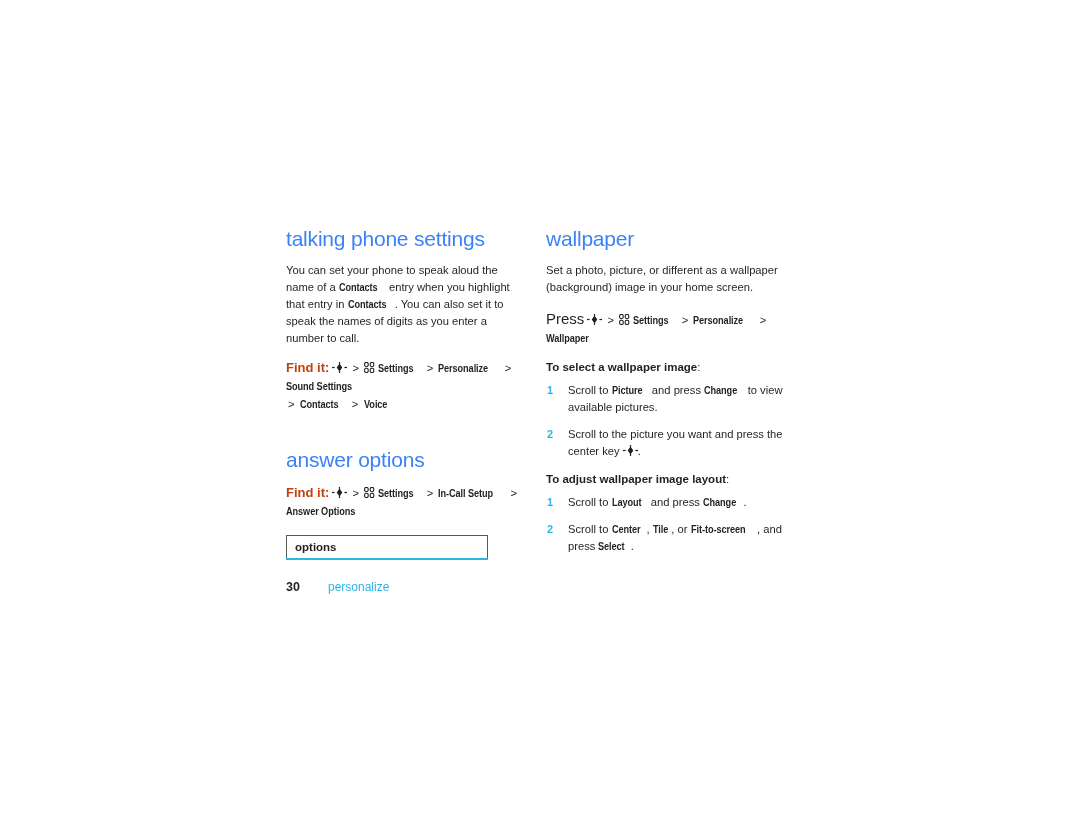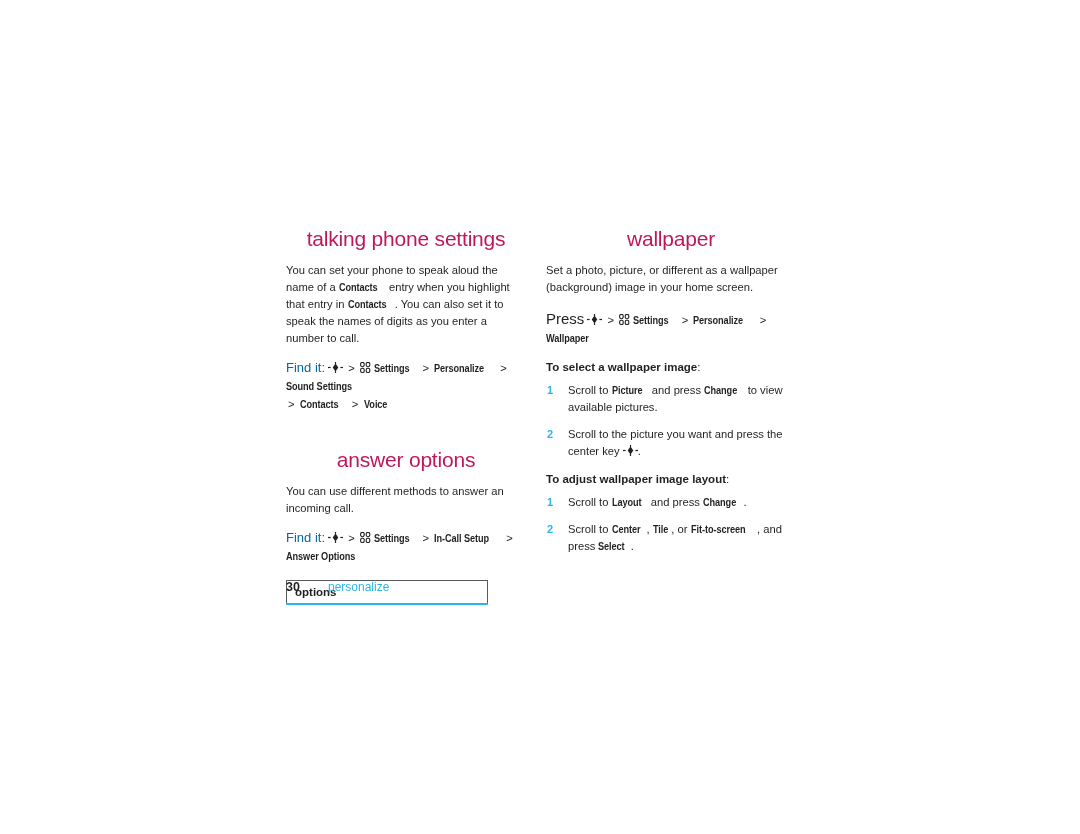--- a/index.html
+++ b/index.html
@@ -27,25 +27,24 @@
     display: flex;
     gap: 0;
   }
   .col-left { width: 240px; flex: 0 0 240px; }
   .col-gap  { width: 20px; flex: 0 0 20px; }
   .col-right { width: 250px; flex: 0 0 250px; }
 
   h1.section-title {
     font-size: 21px;
     font-weight: normal;
-    color: #be185d;
+    color: #3b82f6;
     margin: 0 0 12px 0;
     letter-spacing: -0.2px;
     line-height: 1.05;
-    text-align: center;
   }
   .section-block + .section-block { margin-top: 36px; }
 
   p.body {
     font-size: 11.2px;
     line-height: 1.52;
     margin: 0 0 11px 0;
     color: #231f20;
   }
 
@@ -59,22 +58,22 @@
     transform-origin: left center;
     letter-spacing: -0.1px;
   }
 
   .findit {
     font-size: 11.2px;
     line-height: 1.55;
     margin: 0 0 4px 0;
   }
   .findit-label {
-    color: #0369a1;
-    font-weight: normal;
+    color: #c2410c;
+    font-weight: bold;
     font-size: 13px;
   }
   .press-label { font-size: 15px; }
   .sep { padding: 0 2px; font-weight: normal; }
 
   
   .icon-joystick {
     display: inline-block;
     position: relative;
     width: 15px;
@@ -211,21 +210,20 @@
           <span class="sep">&gt;</span>
           <span class="term">Contacts</span>
           <span class="sep">&gt;</span>
           <span class="term">Voice</span>
         </div>
       </div>
 
       <div class="section-block">
         <h1 class="section-title">answer options</h1>
 
-        <p class="body">You can use different methods to answer an incoming call.</p>
 
         <div class="findit">
           <span class="findit-label">Find it:</span>
           <span class="icon-joystick">
             <svg width="15" height="11" viewBox="0 0 15 11">
               <path d="M7.5 1.6 L10.3 5.5 L7.5 9.4 L4.7 5.5 Z" fill="#231f20"></path>
               <rect x="0" y="4.9" width="2.6" height="1.2" fill="#231f20"></rect>
               <rect x="12.4" y="4.9" width="2.6" height="1.2" fill="#231f20"></rect>
               <rect x="6.9" y="0" width="1.2" height="1.9" fill="#231f20"></rect>
               <rect x="6.9" y="9.1" width="1.2" height="1.9" fill="#231f20"></rect>

